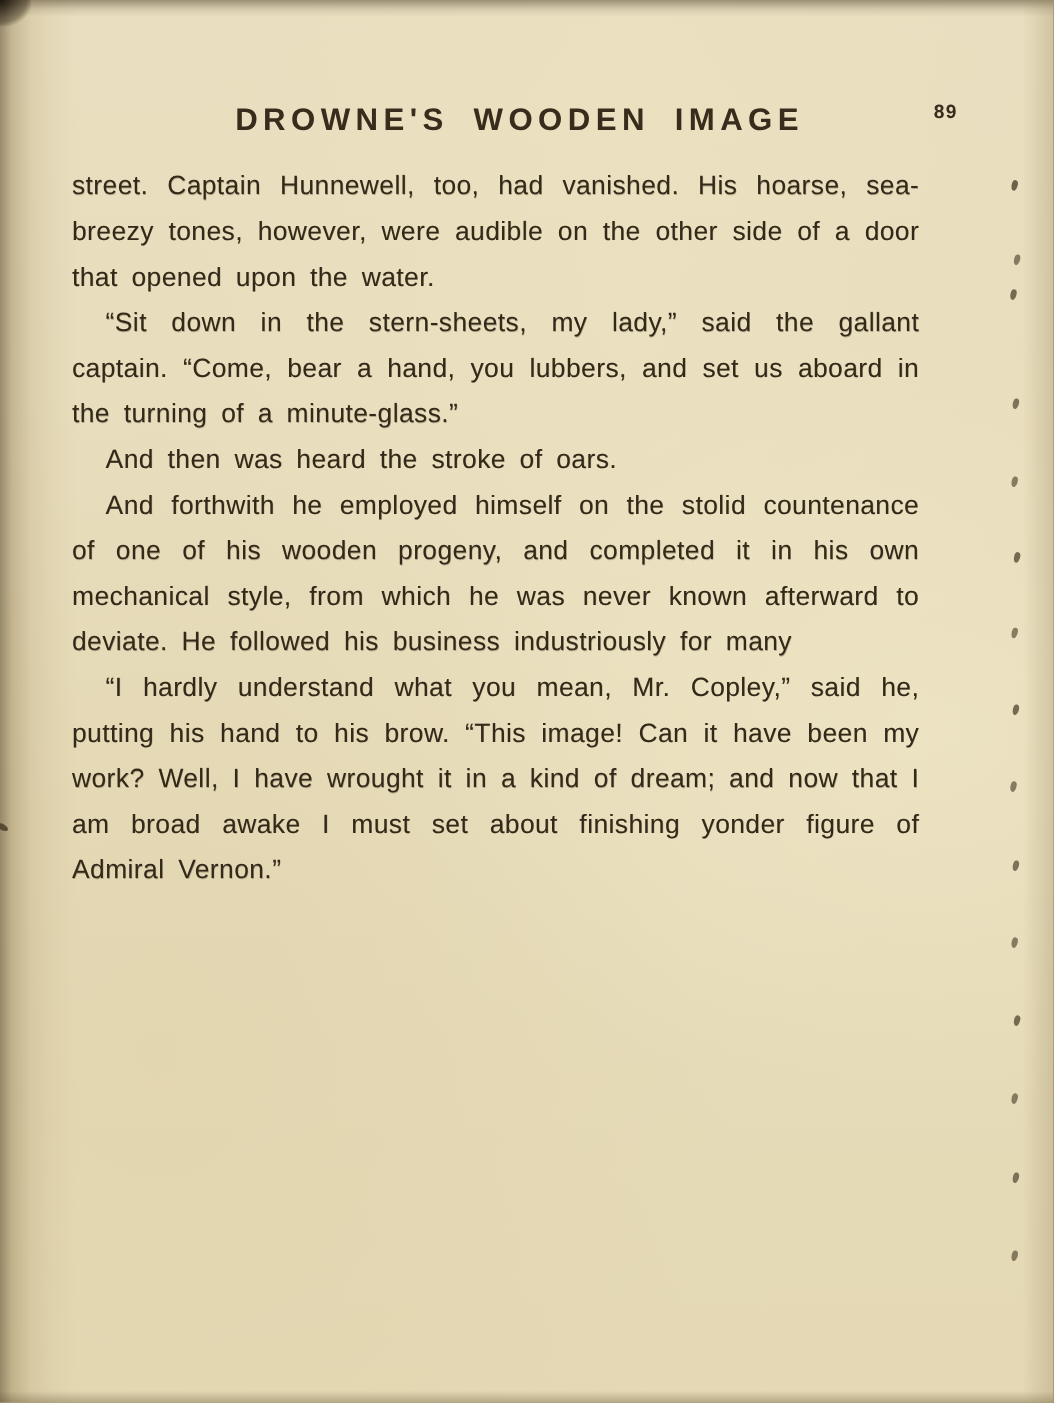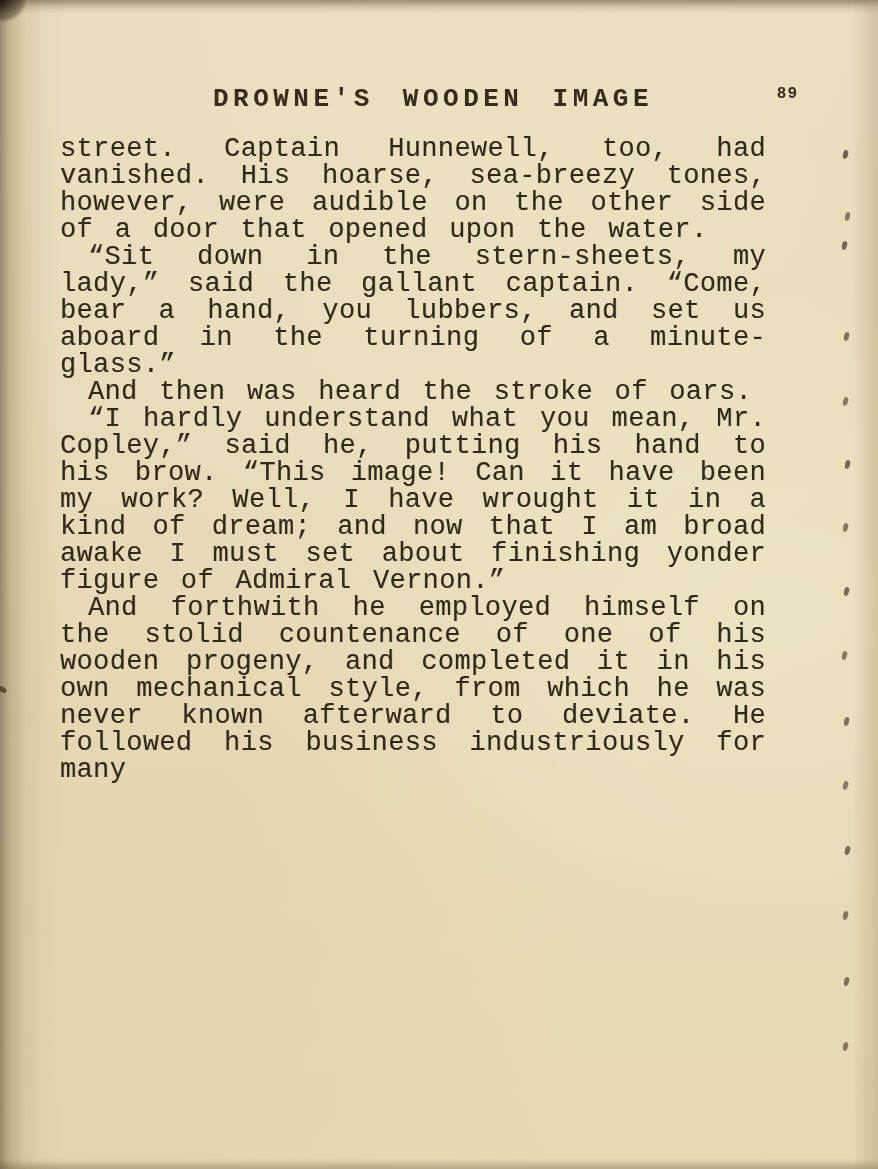--- a/index.html
+++ b/index.html
@@ -10,21 +10,21 @@
   .scan {
     position: relative;
     width: 878px;
     height: 1169px;
     overflow: hidden;
     background:
       radial-gradient(ellipse at 88% 52%, rgba(240,232,200,.55), transparent 38%),
       radial-gradient(ellipse at 15% 75%, rgba(222,208,168,.45), transparent 45%),
       radial-gradient(ellipse at 60% 20%, rgba(238,229,195,.4), transparent 50%),
       linear-gradient(180deg, var(--paper, #e9dfc0) 0%, #e7dcba 60%, #e4d9b4 100%);
-    font-family: Liberation Mono, monospace;
+    font-family: Liberation Sans, sans-serif;
     color: var(--ink, #32281c);
   }
   
   .binding-shadow {
     position: absolute; left: 0; top: 0; bottom: 0; width: 64px;
     background: linear-gradient(90deg,
       rgba(72,56,30,.50) 0px,
       rgba(140,118,76,.38) 10px,
       rgba(170,150,105,.22) 26px,
       rgba(180,162,118,.10) 44px,
@@ -80,22 +80,22 @@
     font-size: 16px;
     font-weight: bold;
     letter-spacing: 1px;
     color: #382c1c;
   }
   
   .page-body {
     position: absolute;
     left: 60px; top: 136px;
     width: 706px;
-    font-size: 27px;
-    line-height: 27px;
+    font-size: 22px;
+    line-height: 38px;
     text-align: justify;
     word-spacing: 5px;
     letter-spacing: 0.35px;
     color: #332919;
     text-shadow: 0.4px 0.4px 0 rgba(50,40,22,.30);
   }
   .page-body p {
     margin: 0;
     text-indent: 28px;
   }
@@ -135,17 +135,17 @@
 
   <header class="page-header">
     <h1 class="running-title">DROWNE'S WOODEN IMAGE</h1>
     <span class="page-number">89</span>
   </header>
 
   <main class="page-body">
     <p class="noindent">street. Captain Hunnewell, too, had vanished. His hoarse, sea-breezy tones, however, were audible on the other side of a door that opened upon the water.</p>
     <p>“Sit down in the stern-sheets, my lady,” said the gallant captain. “Come, bear a hand, you lubbers, and set us aboard in the turning of a minute-glass.”</p>
     <p>And then was heard the stroke of oars.</p>
+    <p>And forthwith he employed himself on the stolid countenance of one of his wooden progeny, and completed it in his own mechanical style, from which he was never known afterward to deviate. He followed his business industriously for many</p>
     <p>“I hardly understand what you mean, Mr. Copley,” said he, putting his hand to his brow. “This image! Can it have been my work? Well, I have wrought it in a kind of dream; and now that I am broad awake I must set about finishing yonder figure of Admiral Vernon.”</p>
-    <p>And forthwith he employed himself on the stolid countenance of one of his wooden progeny, and completed it in his own mechanical style, from which he was never known afterward to deviate. He followed his business industriously for many</p>
   </main>
 
 </div>
 
 </body></html>

